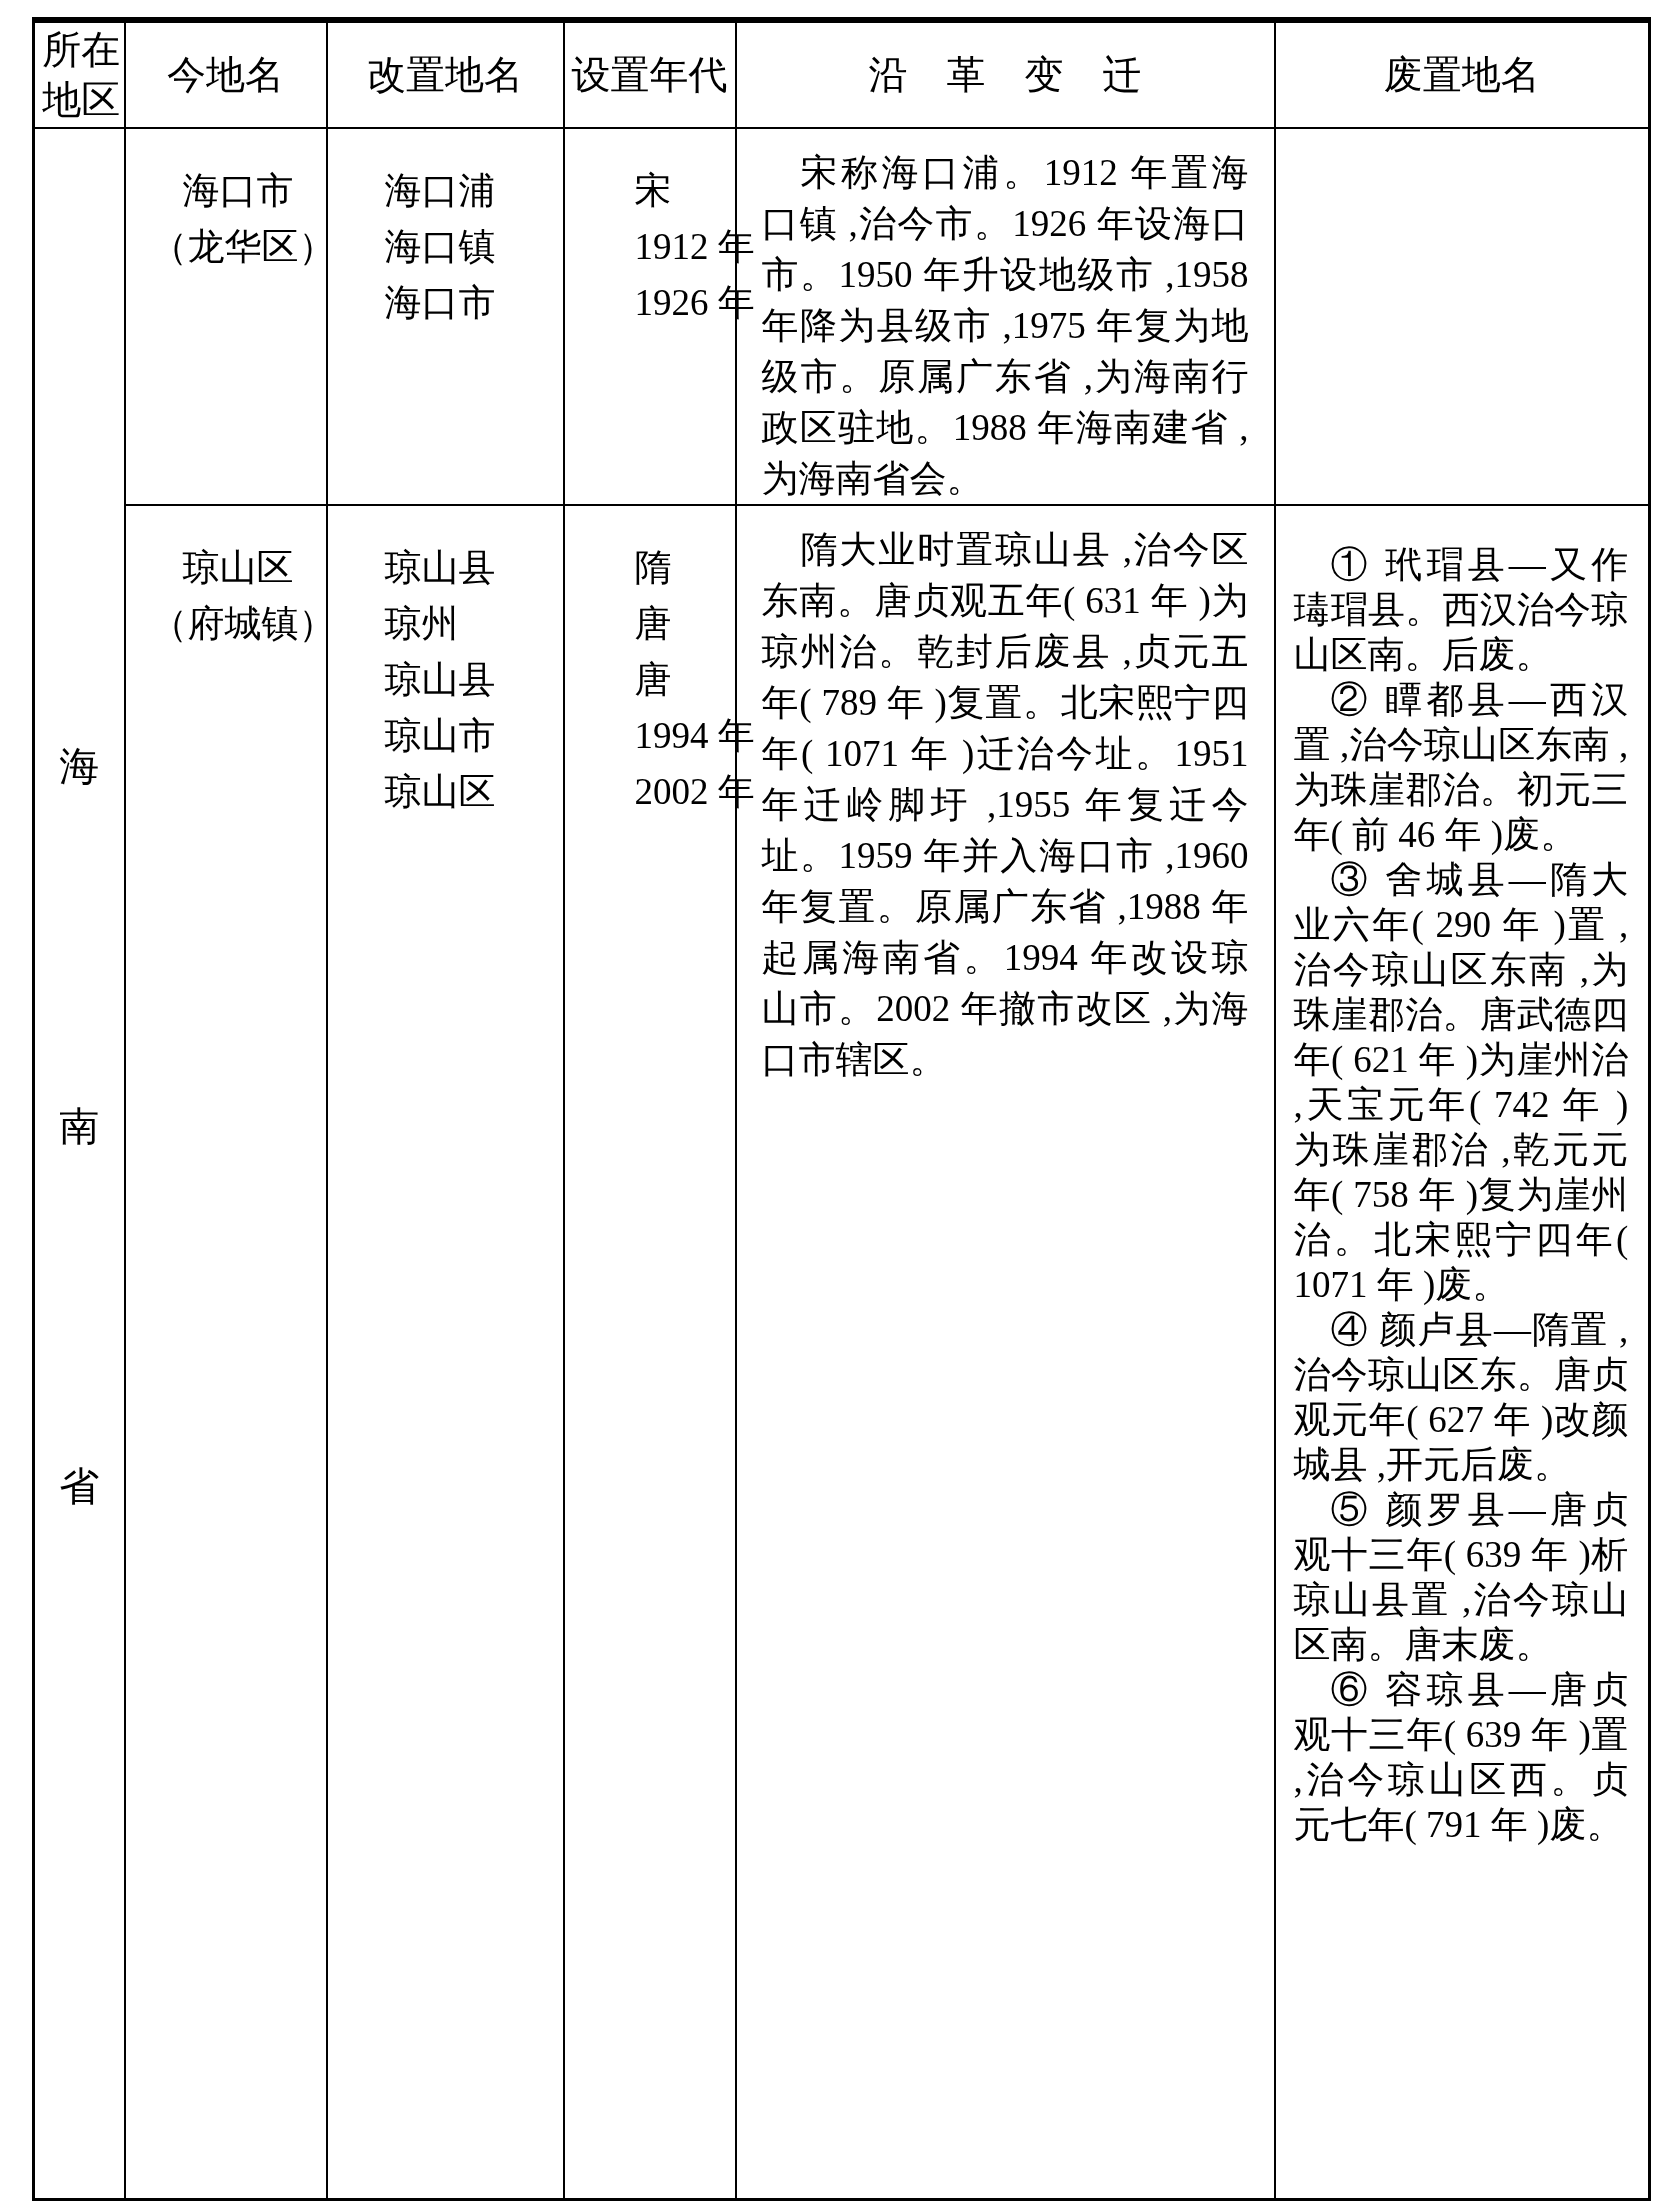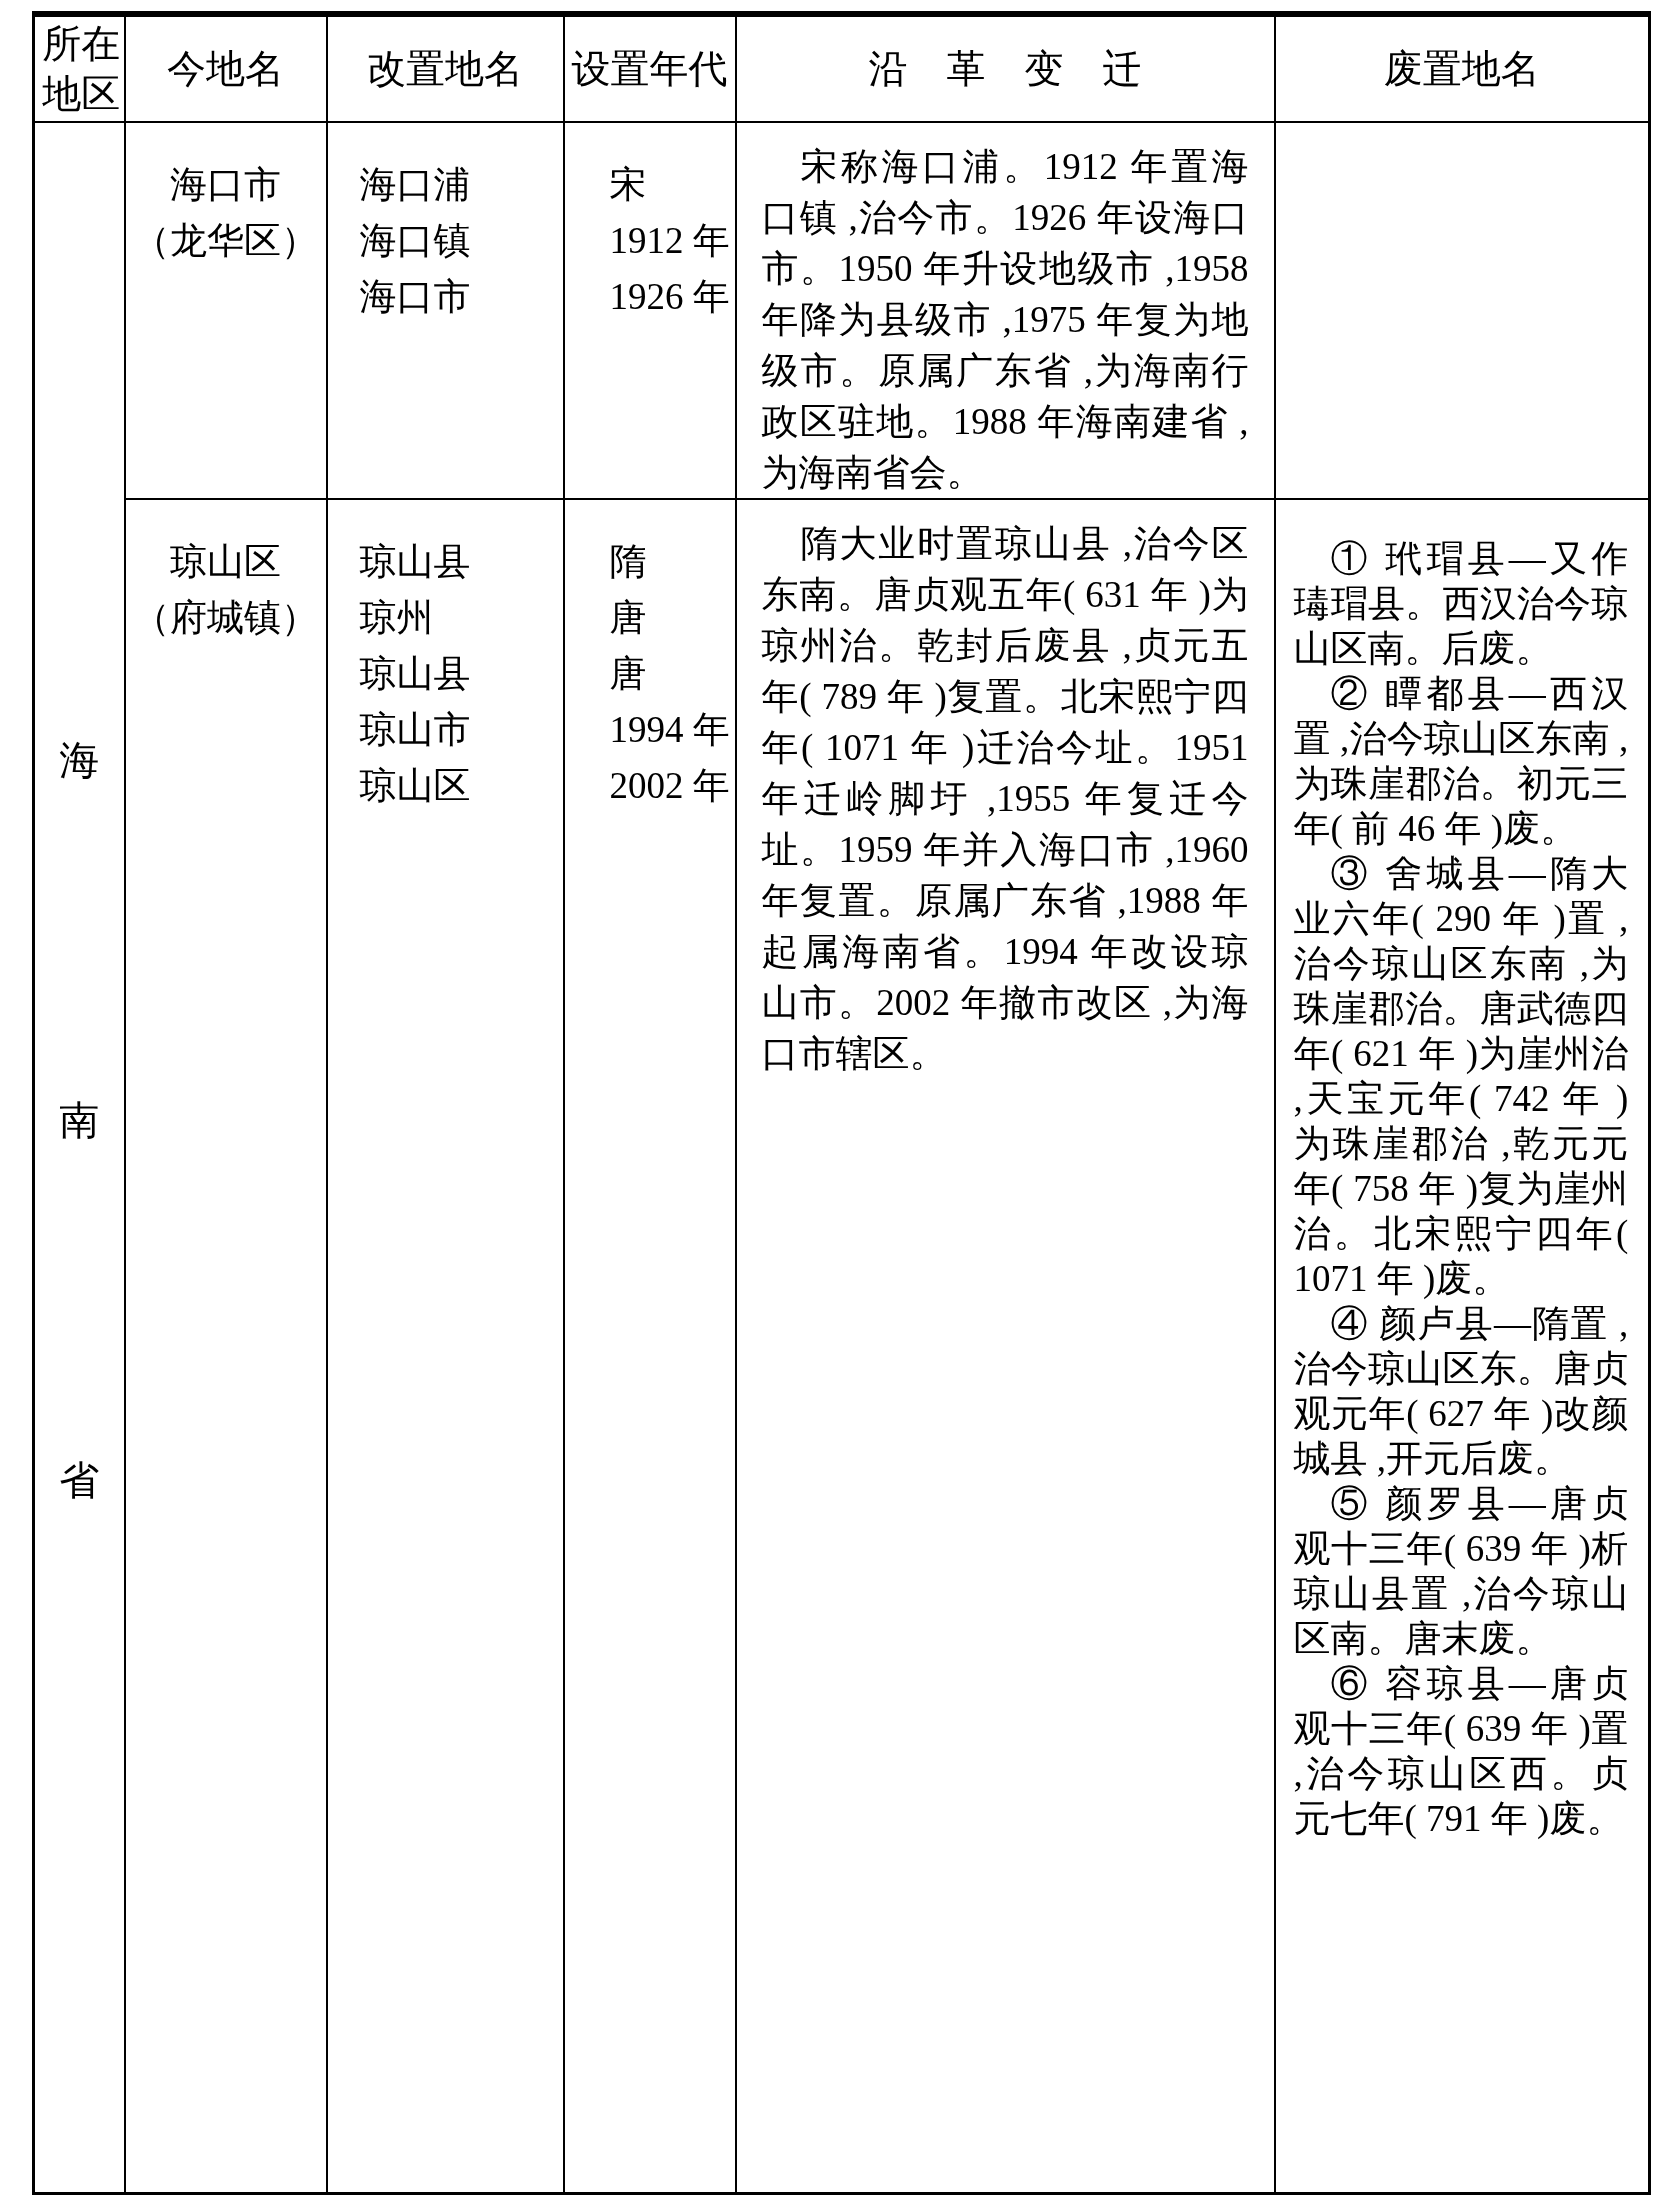--- a/index.html
+++ b/index.html
@@ -3,21 +3,21 @@
 <meta charset="utf-8">
 <style>
   html, body { margin: 0; padding: 0; }
   body {
     width: 1658px; height: 2201px;
     background: #ffffff; color: #000;
     font-family: "Liberation Serif", "DejaVu Serif", serif;
     position: relative;
     overflow: hidden;
   }
-  .page { position: absolute; left: 0; top: 0; width: 1658px; height: 1779px; }
+  .page { position: absolute; left: 0; top: 6px; width: 1658px; height: 1779px; }
 
   table.geo {
     position: absolute; left: 32px; top: 10.7px;
     width: 1617px;
     border-collapse: collapse; table-layout: fixed;
     border: 3.6px solid #000;
     border-top: 6.3px solid #000;
   }
   th, td { border: 2.7px solid #000; vertical-align: top; padding: 0; }
 
@@ -46,21 +46,21 @@
   td.evo p {
     margin: 0; font-size: 37px; line-height: 51px;
     text-align: justify; text-indent: 39px;
   }
 
   td.abo { padding: 36px 19.7px 0 18px; }
   td.abo p {
     margin: 0; font-size: 37px; line-height: 45px;
     text-align: justify; text-indent: 37px;
   }
-  .line { white-space: nowrap; }
+  .line { white-space: nowrap; margin-left: 25px; }
 </style>
 </head>
 <body>
 
 <div class="page">
   <table class="geo">
     <colgroup>
       <col style="width:91px">
         <col style="width:202px">
         <col style="width:237px">

